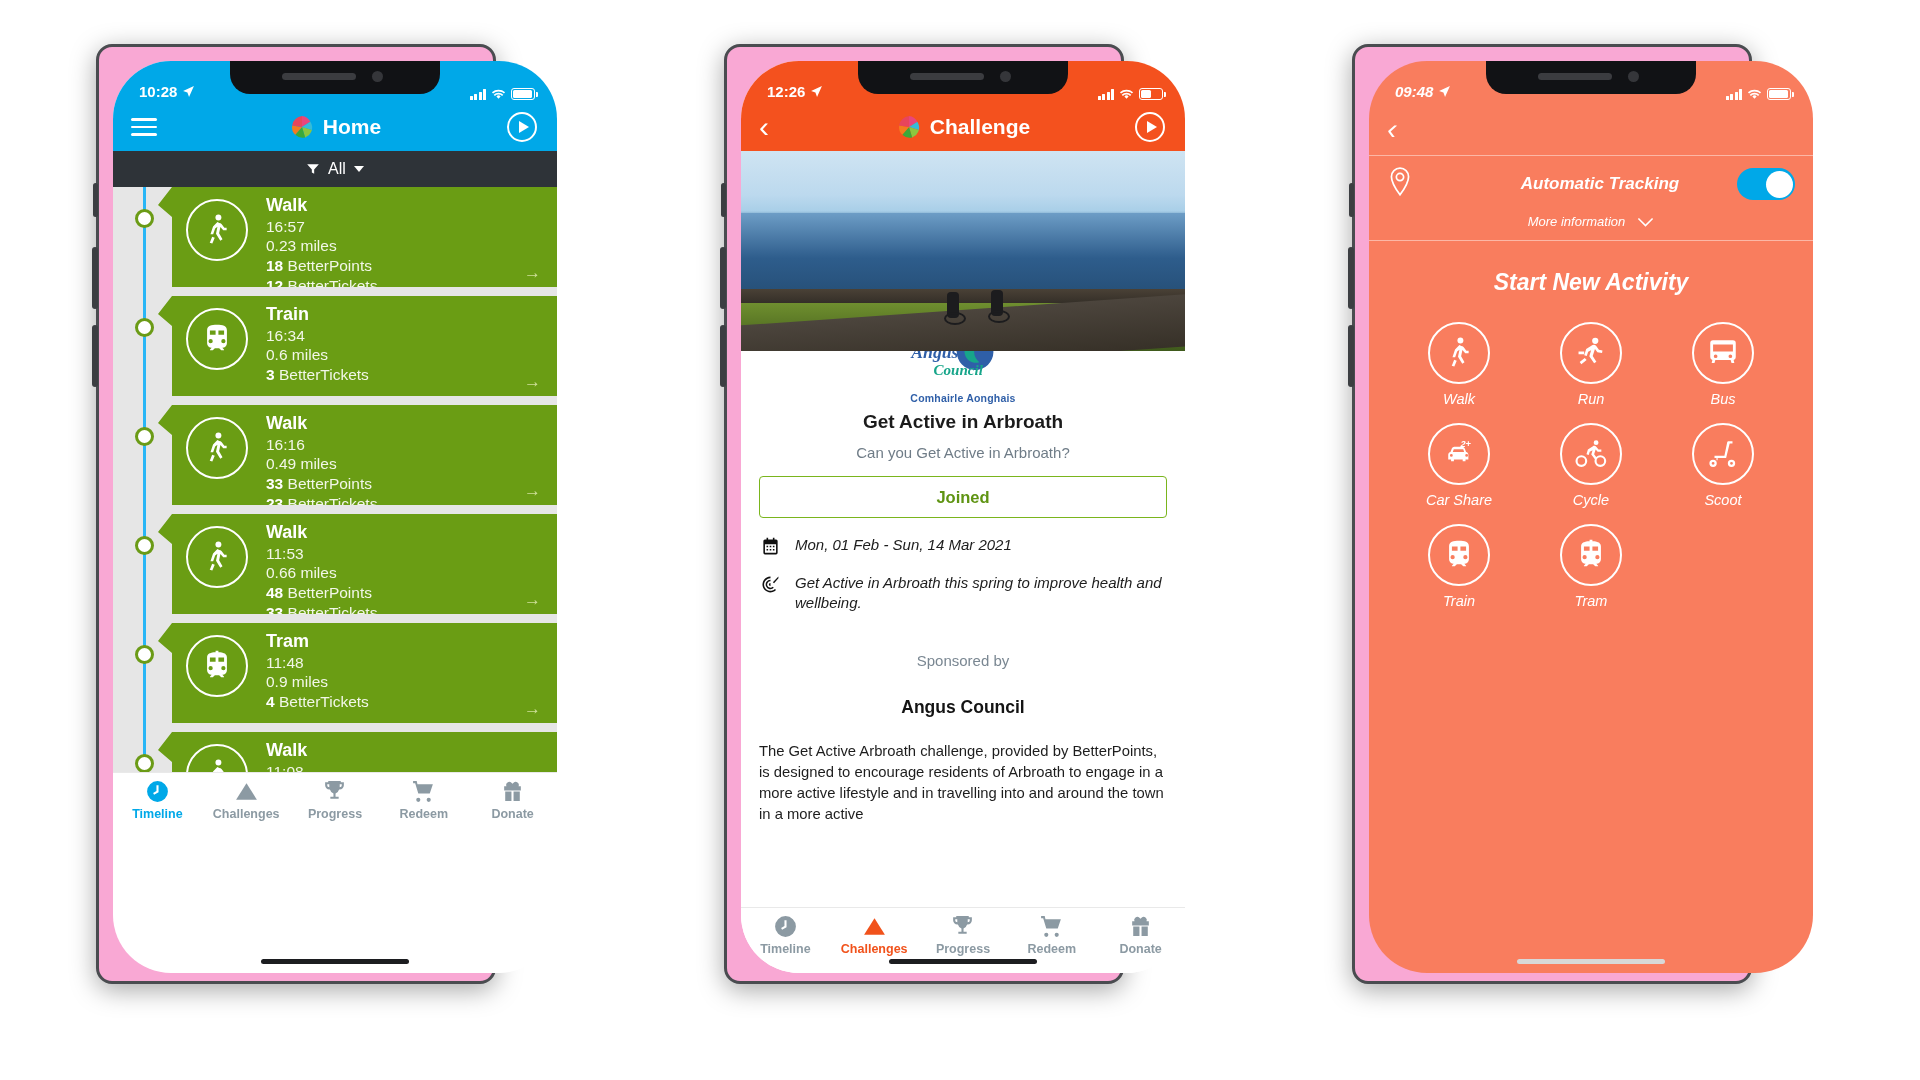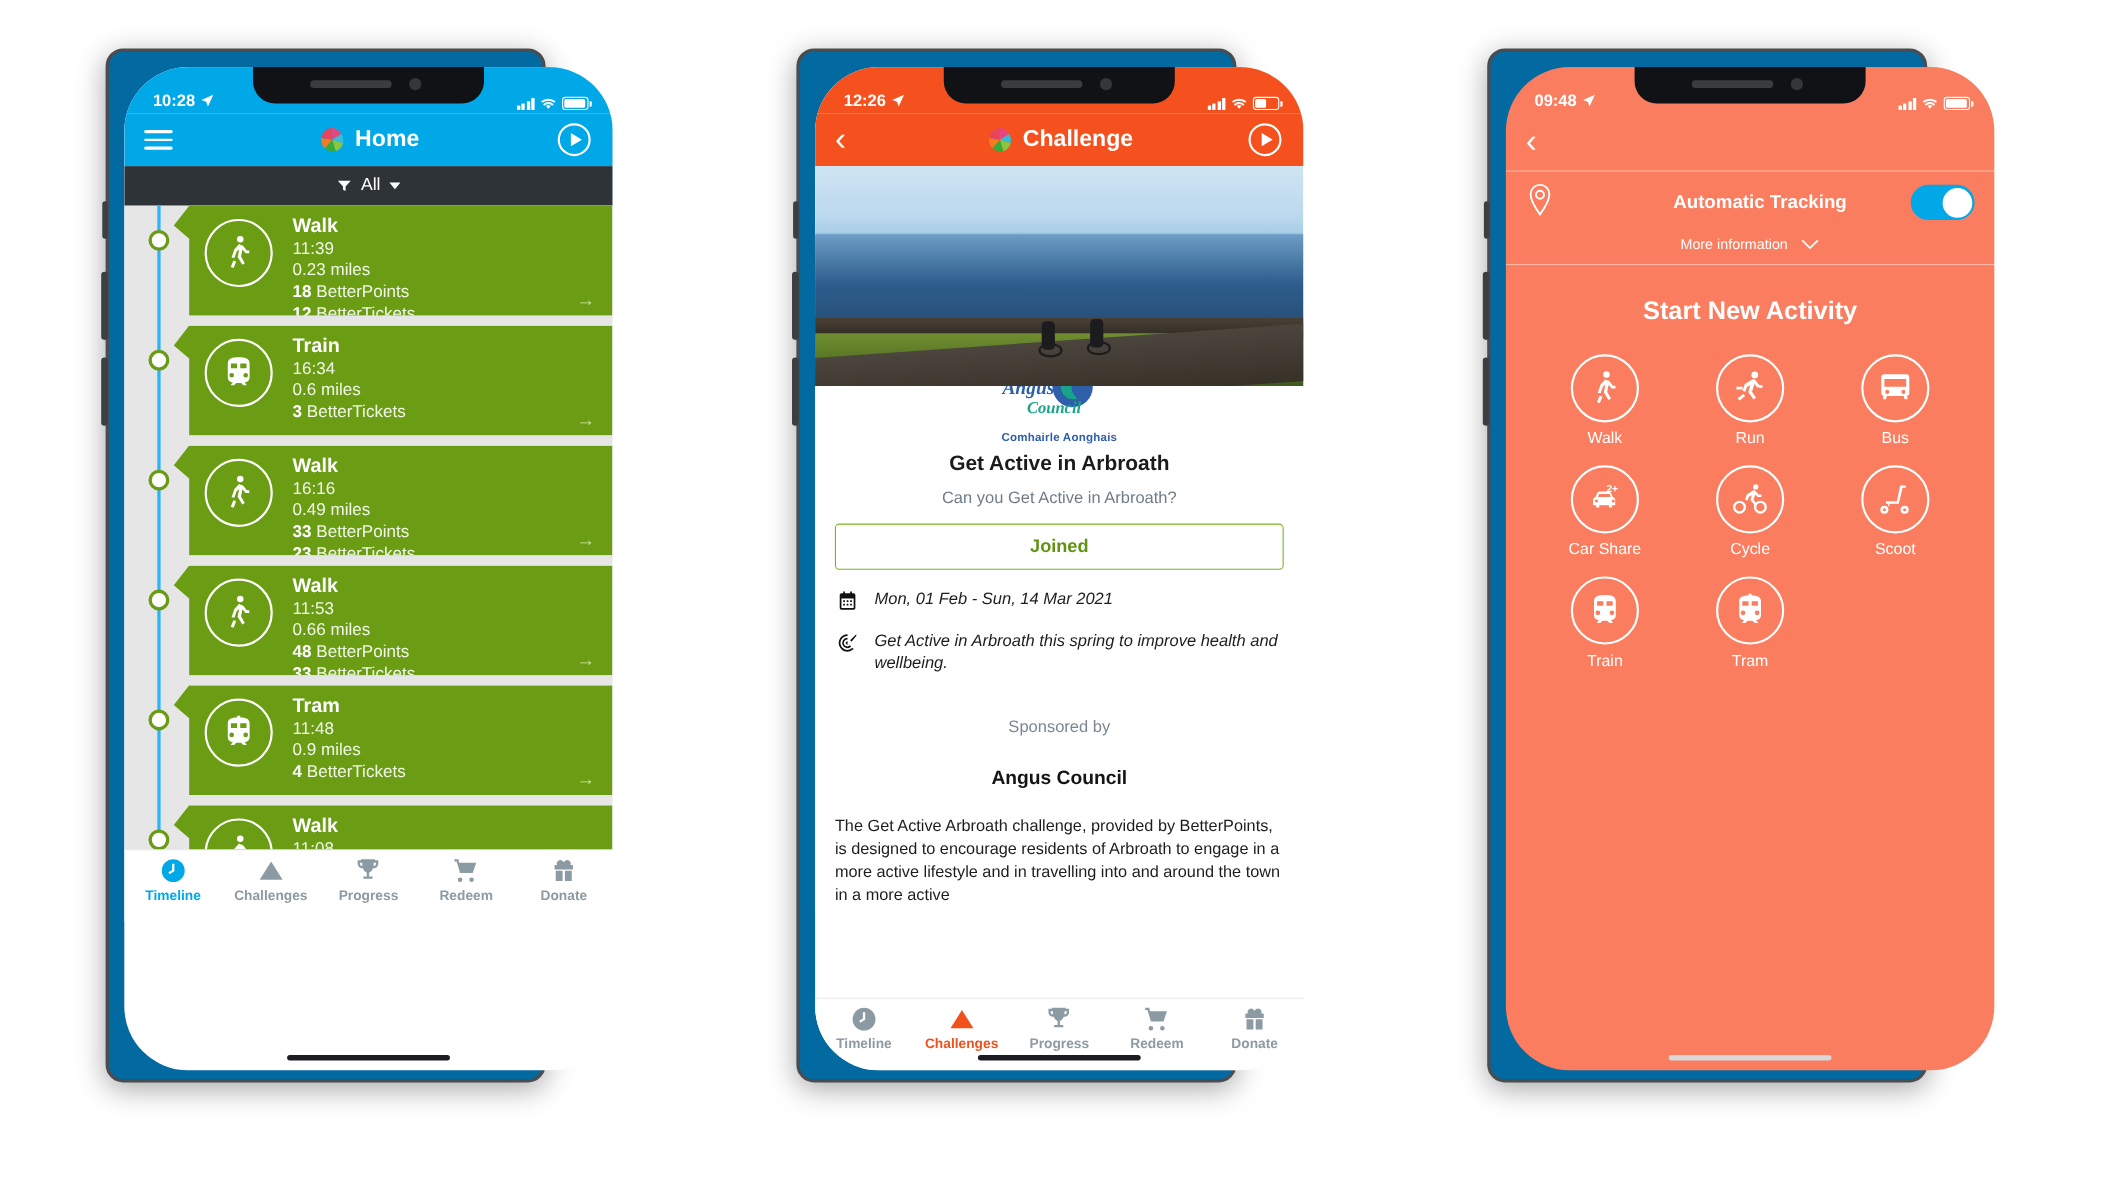--- a/index.html
+++ b/index.html
@@ -8,21 +8,21 @@
     background: #ffffff;
     font-family: "Liberation Sans", sans-serif;
     overflow: hidden;
   }
   .stage { position: relative; width: 1920px; height: 1080px; }
 
   
   .phone {
     position: absolute;
     width: 400px; height: 940px;
-    background: #0369a1;
+    background: #f9a8d4;
     border-radius: 16px;
     border: 3px solid #4a4c50;
     box-shadow: 0 6px 26px rgba(0,0,0,.35);
   }
   .phone .screen {
     position: absolute; left: 14px; top: 14px;
     width: 444px; height: 912px;
     border-radius: 58px;
     overflow: hidden;
     background: #fff;
@@ -168,21 +168,21 @@
   }
   .info-row { display:flex; gap:14px; align-items:flex-start; margin-top:17px;font-style:italic; }
   .info-row .ic { width:22px; flex:0 0 22px; display:flex; justify-content:center; padding-top:2px; }
   .info-row .ic svg { width:19px; height:19px; fill:#111; }
   .info-row .tx { font-size:15px; color:#1d1d1d; line-height:1.35; }
   .sponsored { text-align:center; color:#7a8792; font-size:15px; margin-top:38px; }
   .sponsor-name { text-align:center; color:#141414; font-size:17.5px; font-weight:bold; margin-top:28px; }
   .para { font-size:14.8px; color:#1d1d1d; line-height:1.42; margin-top:23px; }
 
   
-  #phone3 { left: 1352px; top: 44px; }
+  #phone3 { left: 1352px; top: 44px; font-style: italic; }
   #phone3 .screen { background:#f97d5e; }
   #phone3 .statusbar { background:transparent; }
   #phone3 .navbar { background:transparent; height:52px; }
   .sep { height:1px; background:rgba(255,255,255,.45); }
   .track-row { position:relative; height: 56px; display:flex; align-items:center; padding:0 18px; }
   .pin svg { width:26px; height:30px; }
   .track-label { position:absolute; left:0; right:0; text-align:center; color:#fff; font-size:17px; font-weight:bold;margin-left:18px; }
   .switch {
     position:absolute; right:18px; width:58px; height:32px; border-radius:17px; background:#00a8e8;
   }
@@ -276,21 +276,21 @@
           <div class="card">
             <div class="ico">
               <svg viewBox="0 0 24 24">
                   <circle cx="13" cy="3.2" r="2.1"></circle>
                   <path d="M12.3 6.3 9.2 9.6 7.4 15h1.9l1.4-4 1.6-1.3-1 4.9 3 4.9 1.6-.9-2.4-4.3.9-4.5 2 2.4h2.4v-1.8h-1.6l-2-2.6c-.4-.5-1-.8-1.6-.8z"></path>
                   <path d="M8.6 16.8 6.9 21l1.8.6 1.7-4.2z"></path>
                 </svg>
             </div>
             <div class="body">
               <div class="mode">Walk</div>
-              <div class="line">11:39</div>
+              <div class="line">16:57</div>
               <div class="line">0.23 miles</div>
               <div class="line"><b>18</b> <span>BetterPoints</span></div>
               <div class="line"><b>12</b> <span>BetterTickets</span></div>
             </div>
             <div class="arrow">→</div>
           </div>
         </div>
 
         <div class="tl-row">
           <div class="node"></div>

